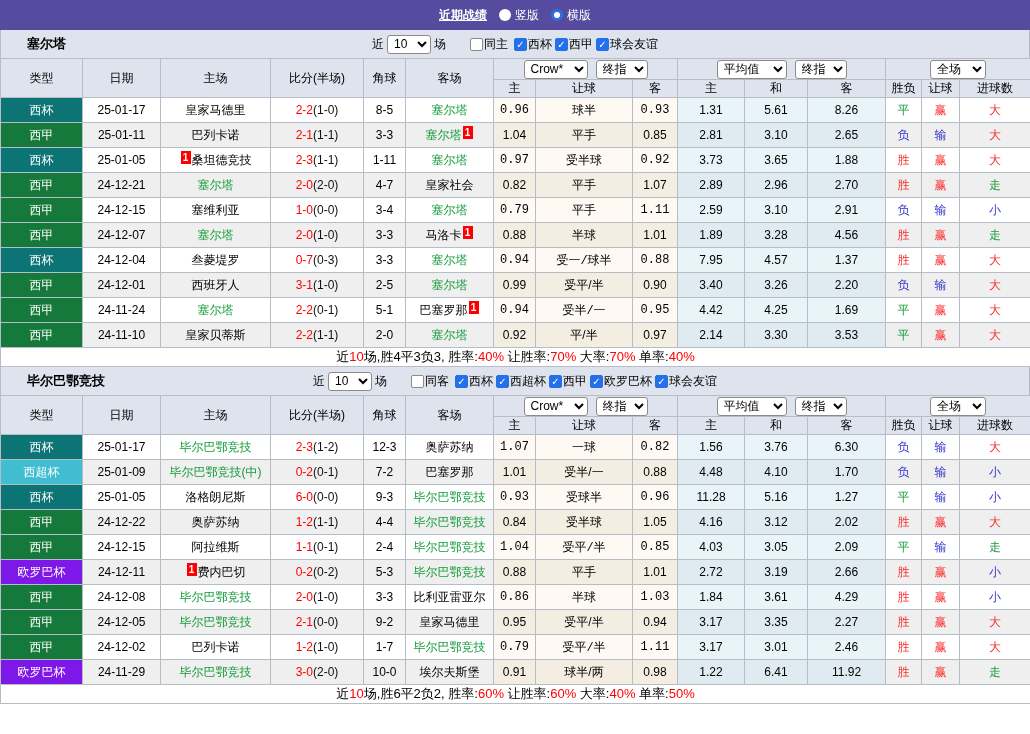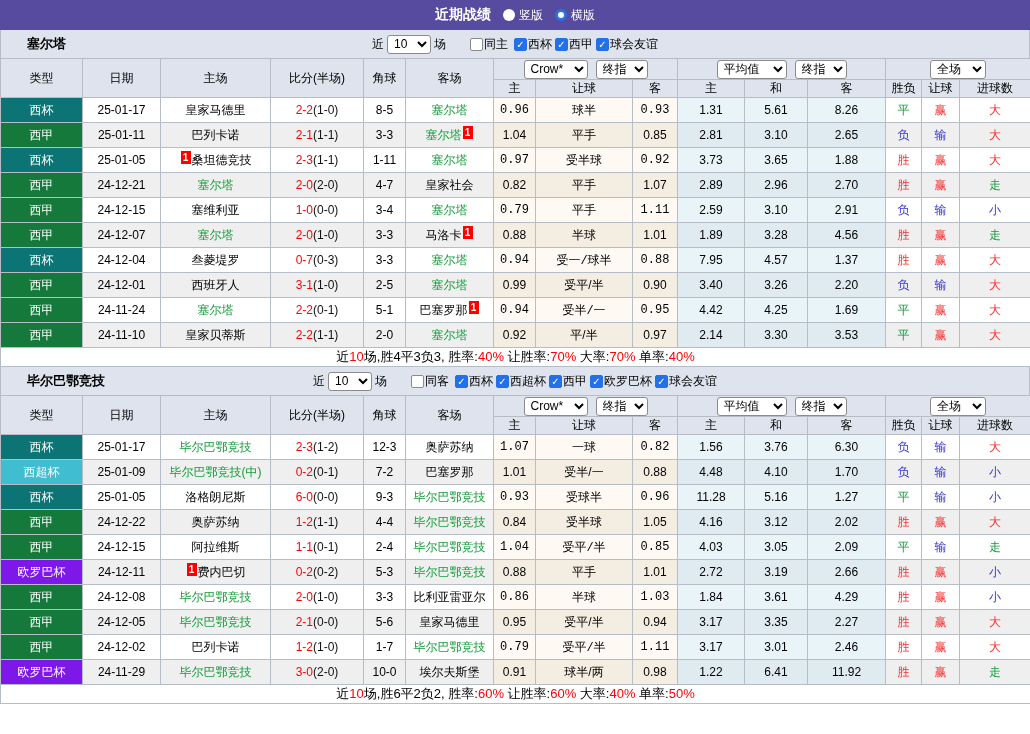--- a/index.html
+++ b/index.html
@@ -1,21 +1,21 @@
 <!DOCTYPE html>
 <html><head>
 <meta charset="utf-8">
 <style>
   * { box-sizing: border-box; }
   body { margin:0; width:1030px; background:#fff; color:#000;
          font-family:"Liberation Sans","DejaVu Sans",sans-serif; font-size:12px; }
   
   .topbar { height:30px; background:#564B9E; display:flex; align-items:center;
             justify-content:center; gap:12px; color:#fff; }
-  .topbar-title { font-weight:bold; font-size:14px; }
+  .topbar-title { font-weight:bold; font-size:12px;text-decoration:underline; }
   .radio-opt { display:inline-flex; align-items:center; gap:4px; font-size:12px; cursor:default;justify-content:space-between; }
   .radio { width:12px; height:12px; border-radius:50%; background:#fff; }
   .radio.checked { border:3.5px solid #2E6FE0; }
   
   .filterbar { height:28px; background:#DEE3ED; position:relative; display:flex;
                align-items:center; justify-content:center;
                border-left:1px solid #B7BDC7; border-right:1px solid #B7BDC7; }
   .team-name { position:absolute; left:26px; font-weight:bold; font-size:13px; }
   .filters { display:inline-flex; align-items:center; gap:3px; }
   .citem { display:inline-flex; align-items:center; gap:1px; }
@@ -510,21 +510,21 @@
             <td class="c-avg">4.29</td>
             <td class="c-base t-red">胜</td>
             <td class="c-base t-red">赢</td>
             <td class="c-base t-blue">小</td>
           </tr>
           <tr class="even">
             <td class="lg" style="background: rgb(21, 121, 59);"><span>西甲</span></td>
             <td class="c-base">24-12-05</td>
             <td class="c-base"><span class="team-hl">毕尔巴鄂竞技</span></td>
             <td class="c-base"><span class="ft">2-1</span><span class="ht">(0-0)</span></td>
-            <td class="c-base">5-6</td>
+            <td class="c-base">9-2</td>
             <td class="c-base"><span class="">皇家马德里</span></td>
             <td class="c-odds">0.95</td>
             <td class="c-odds">受平/半</td>
             <td class="c-odds">0.94</td>
             <td class="c-avg">3.17</td>
             <td class="c-avg">3.35</td>
             <td class="c-avg">2.27</td>
             <td class="c-base t-red">胜</td>
             <td class="c-base t-red">赢</td>
             <td class="c-base t-red">大</td>

